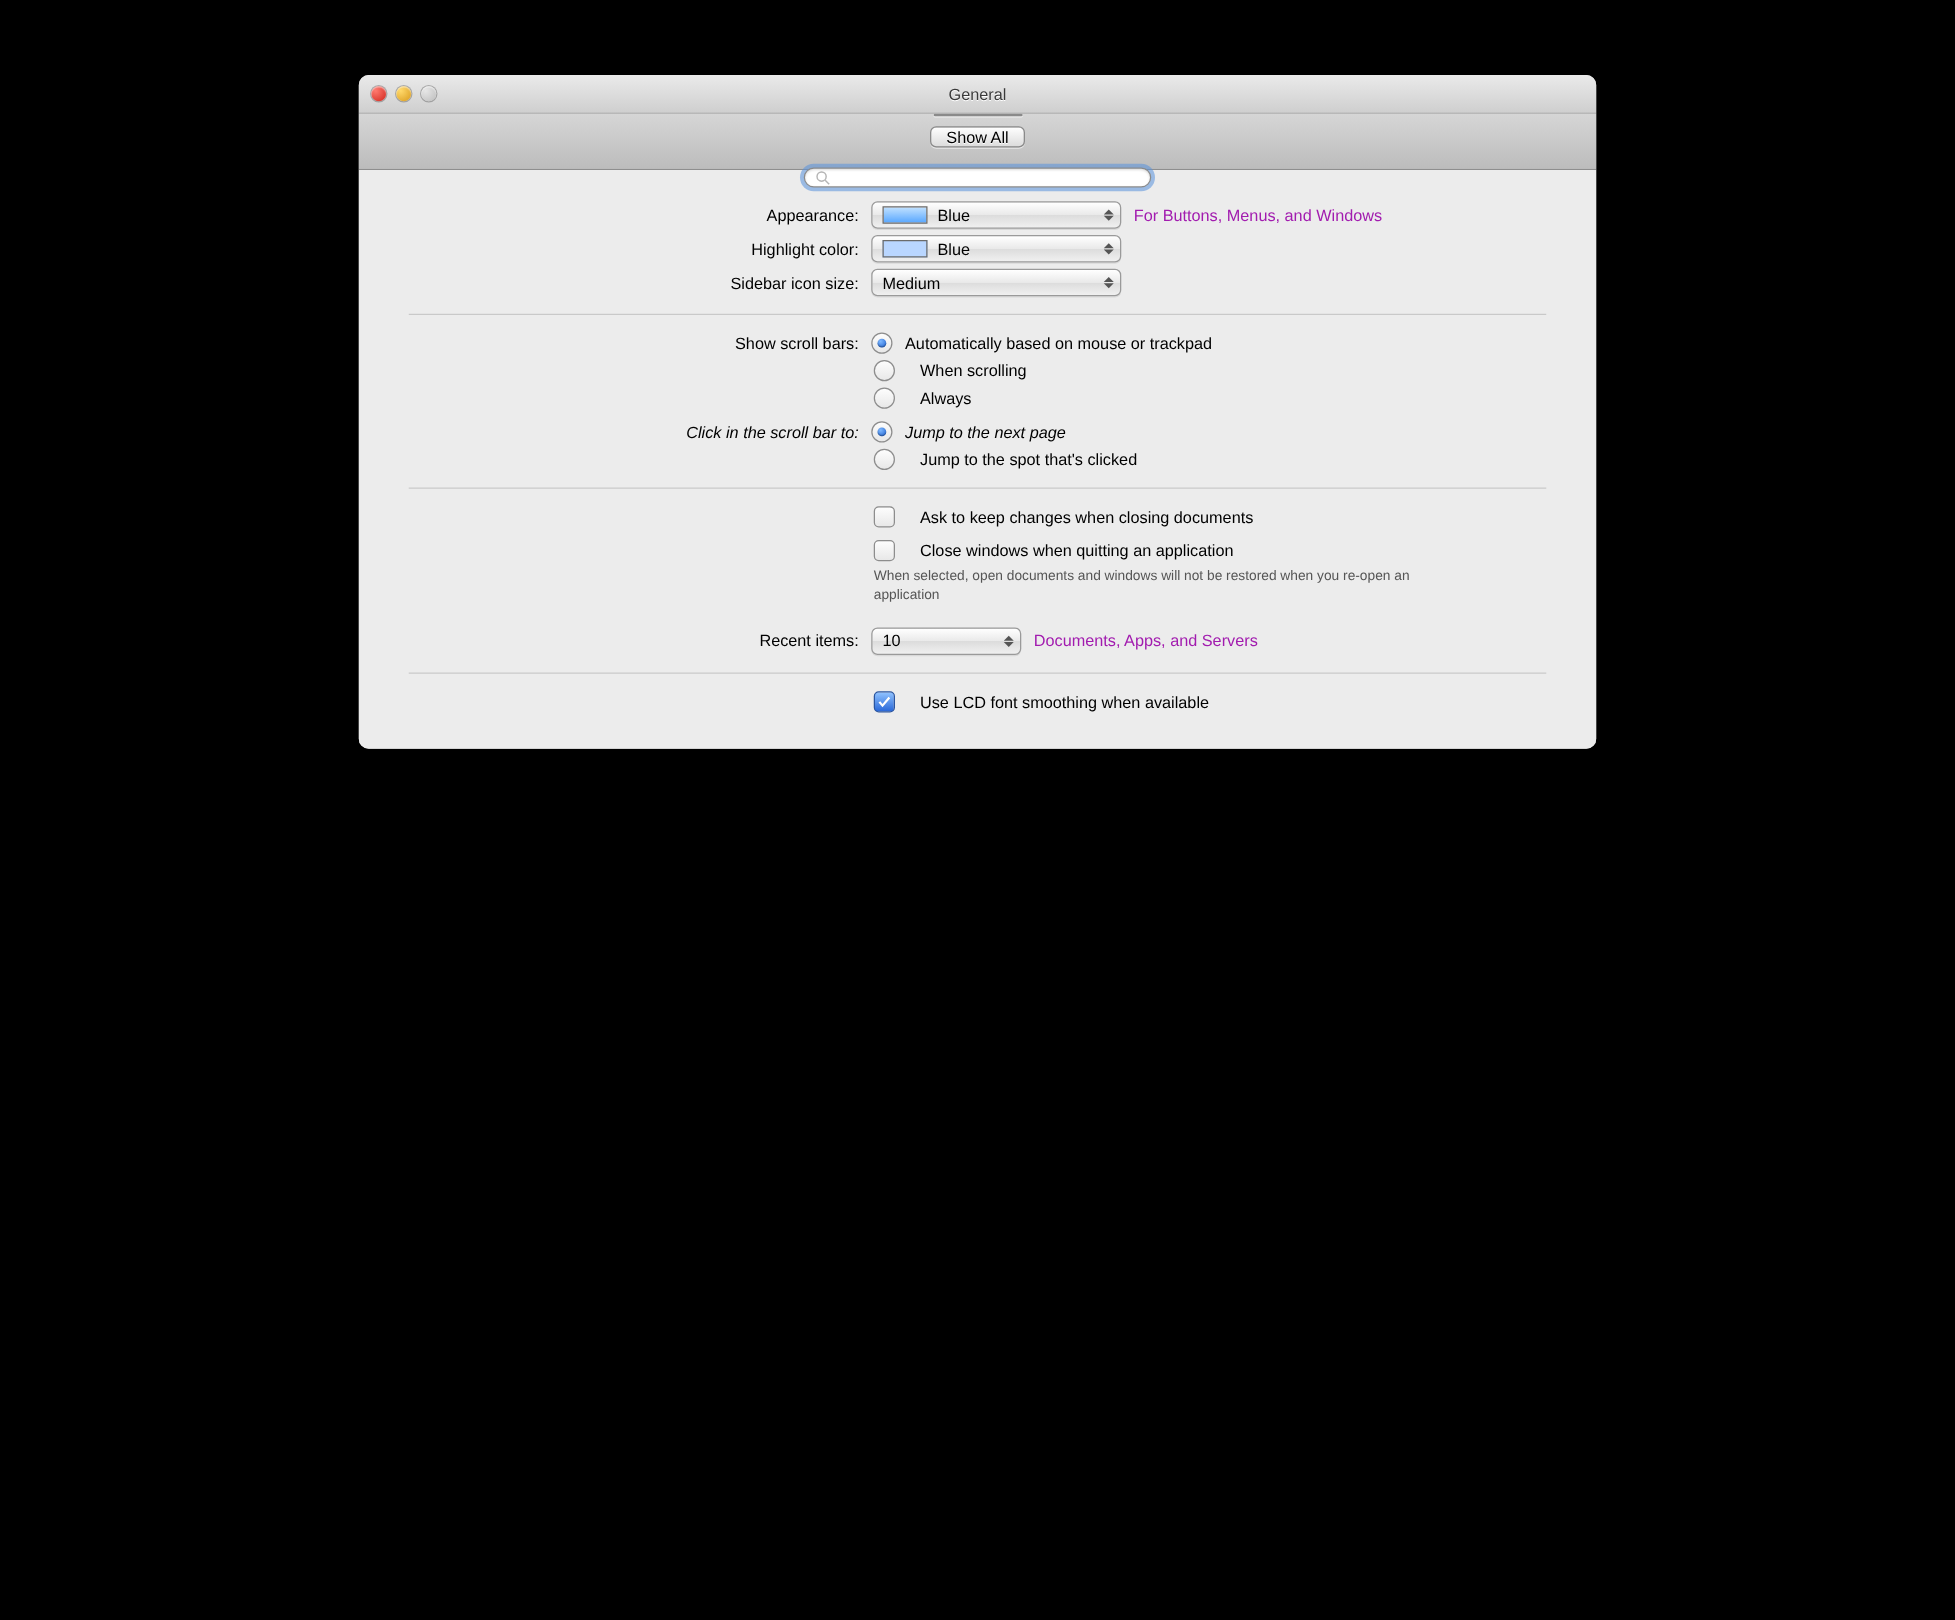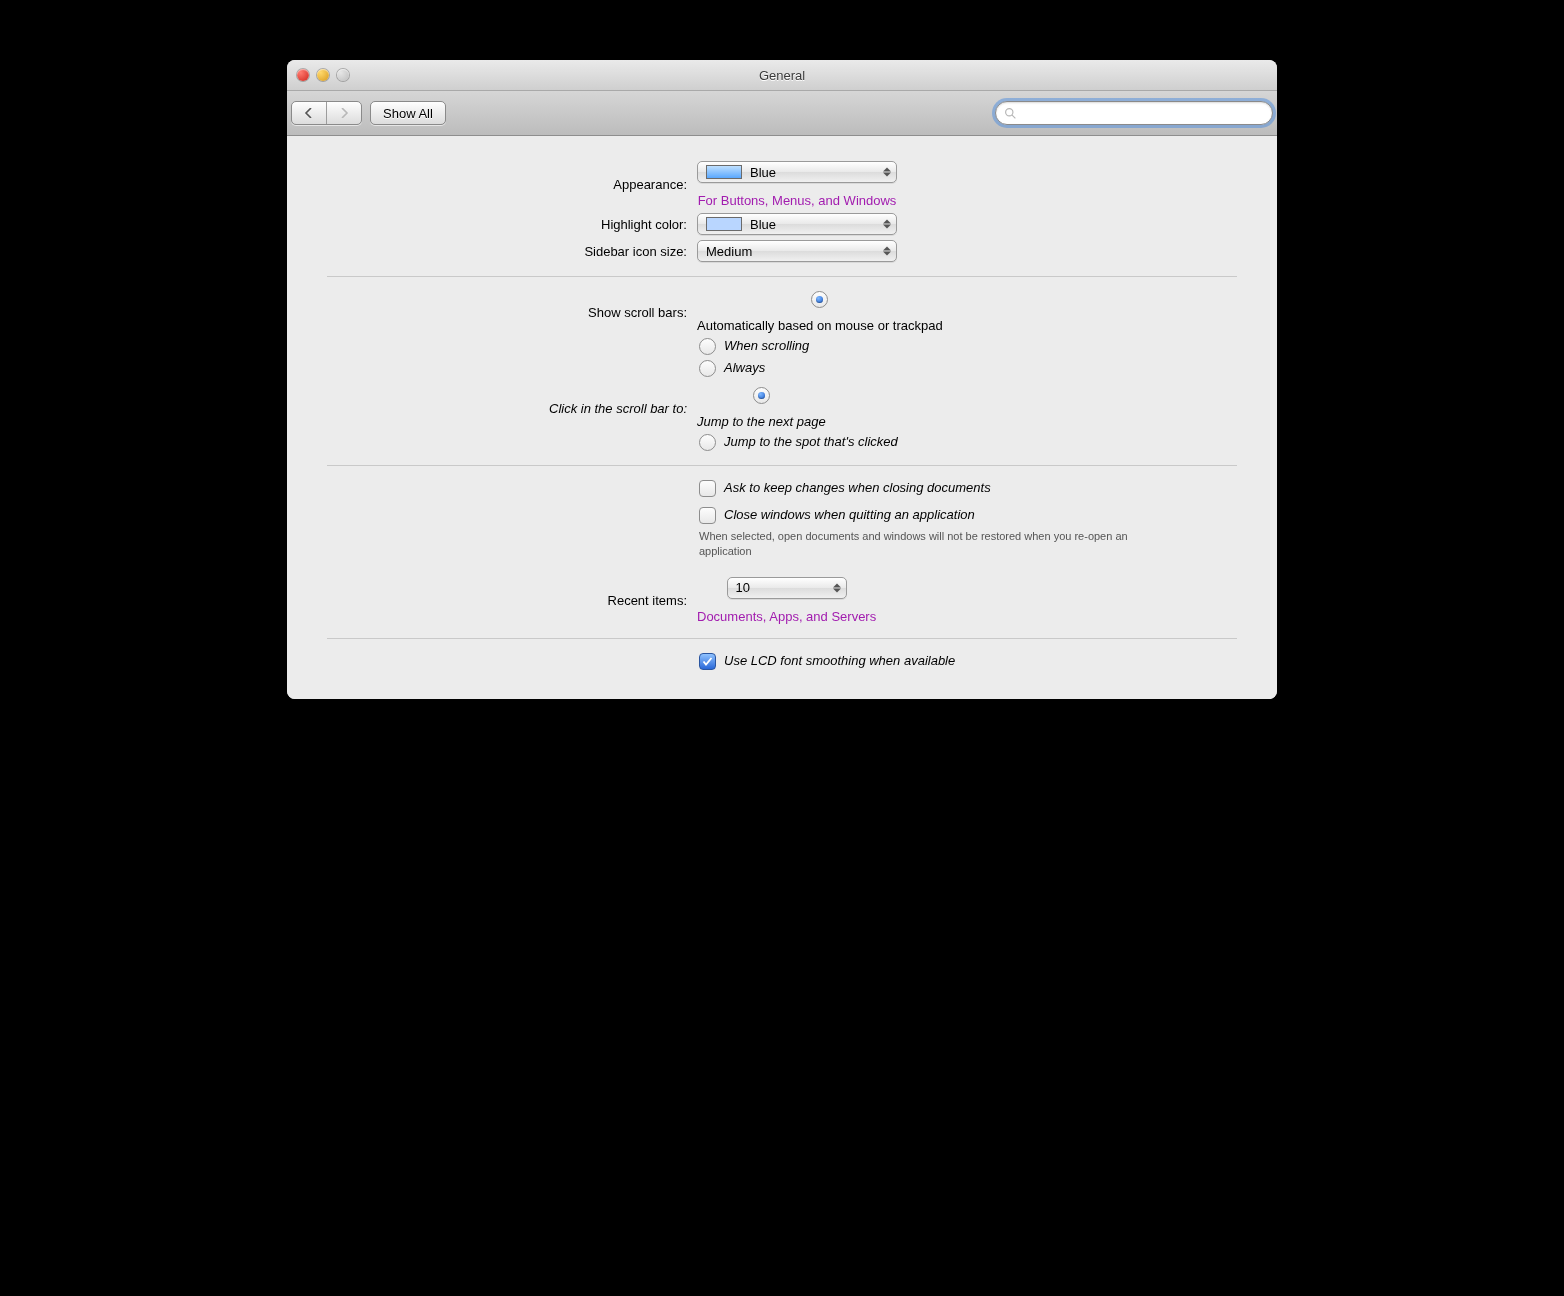--- a/index.html
+++ b/index.html
@@ -58,20 +58,21 @@
     pointer-events: none;
   }
   .toolbar {
     height: 44px;
     background: linear-gradient(#d6d6d6, #bcbcbc);
     border-bottom: 1px solid #8e8e8e;
     display: flex;
     align-items: center;
     padding: 0 4px;
     gap: 8px;
+    flex-direction: column;
   }
   .seg {
     display: inline-flex;
     border: 1px solid #8a8a8a;
     border-radius: 5px;
     overflow: hidden;
     background: linear-gradient(#fefefe, #dcdcdc);
     box-shadow: 0 1px 0 rgba(255,255,255,0.6);
   }
   .seg button {
@@ -125,21 +126,21 @@
     margin: 5px 0;
   }
   .row.tight { margin: 4px 0; }
   .lab {
     width: 360px;
     text-align: right;
     padding-right: 10px;
     color: #000;
     flex-shrink: 0;
   }
-  .ctl { display: flex; align-items: center; gap: 10px; flex-direction: column; }
+  .ctl { display: flex; align-items: center; gap: 10px; }
   .popup {
     display: inline-flex;
     align-items: center;
     gap: 8px;
     height: 22px;
     padding: 0 22px 0 8px;
     border: 1px solid #9a9a9a;
     border-radius: 5px;
     background: linear-gradient(#ffffff, #e9e9e9 50%, #dcdcdc 51%, #f0f0f0);
     box-shadow: 0 1px 0 rgba(0,0,0,0.08);
@@ -188,24 +189,23 @@
     box-shadow: inset 0 -1px 1px rgba(0,0,0,0.3);
   }
   .check.sel {
     background: linear-gradient(#8fc2ff, #2a68d8);
     border-color: #2a55a0;
     color: #fff;
     font-size: 12px;
     line-height: 1;
   }
   .optrow {
-    display: flex; gap: 8px;
+    display: flex; align-items: center; gap: 20px;
     margin: 5px 0 5px 372px;
     cursor: default;
-    font-style: italic;
   }
   .helpbtn {
     width: 22px; height: 22px; border-radius: 50%;
     border: 1px solid #a0a0a0;
     background: linear-gradient(#ffffff, #e2e2e2);
     display: flex; align-items: center; justify-content: center;
     font-family: Georgia, serif;
     color: #555;
     cursor: default;
   }

